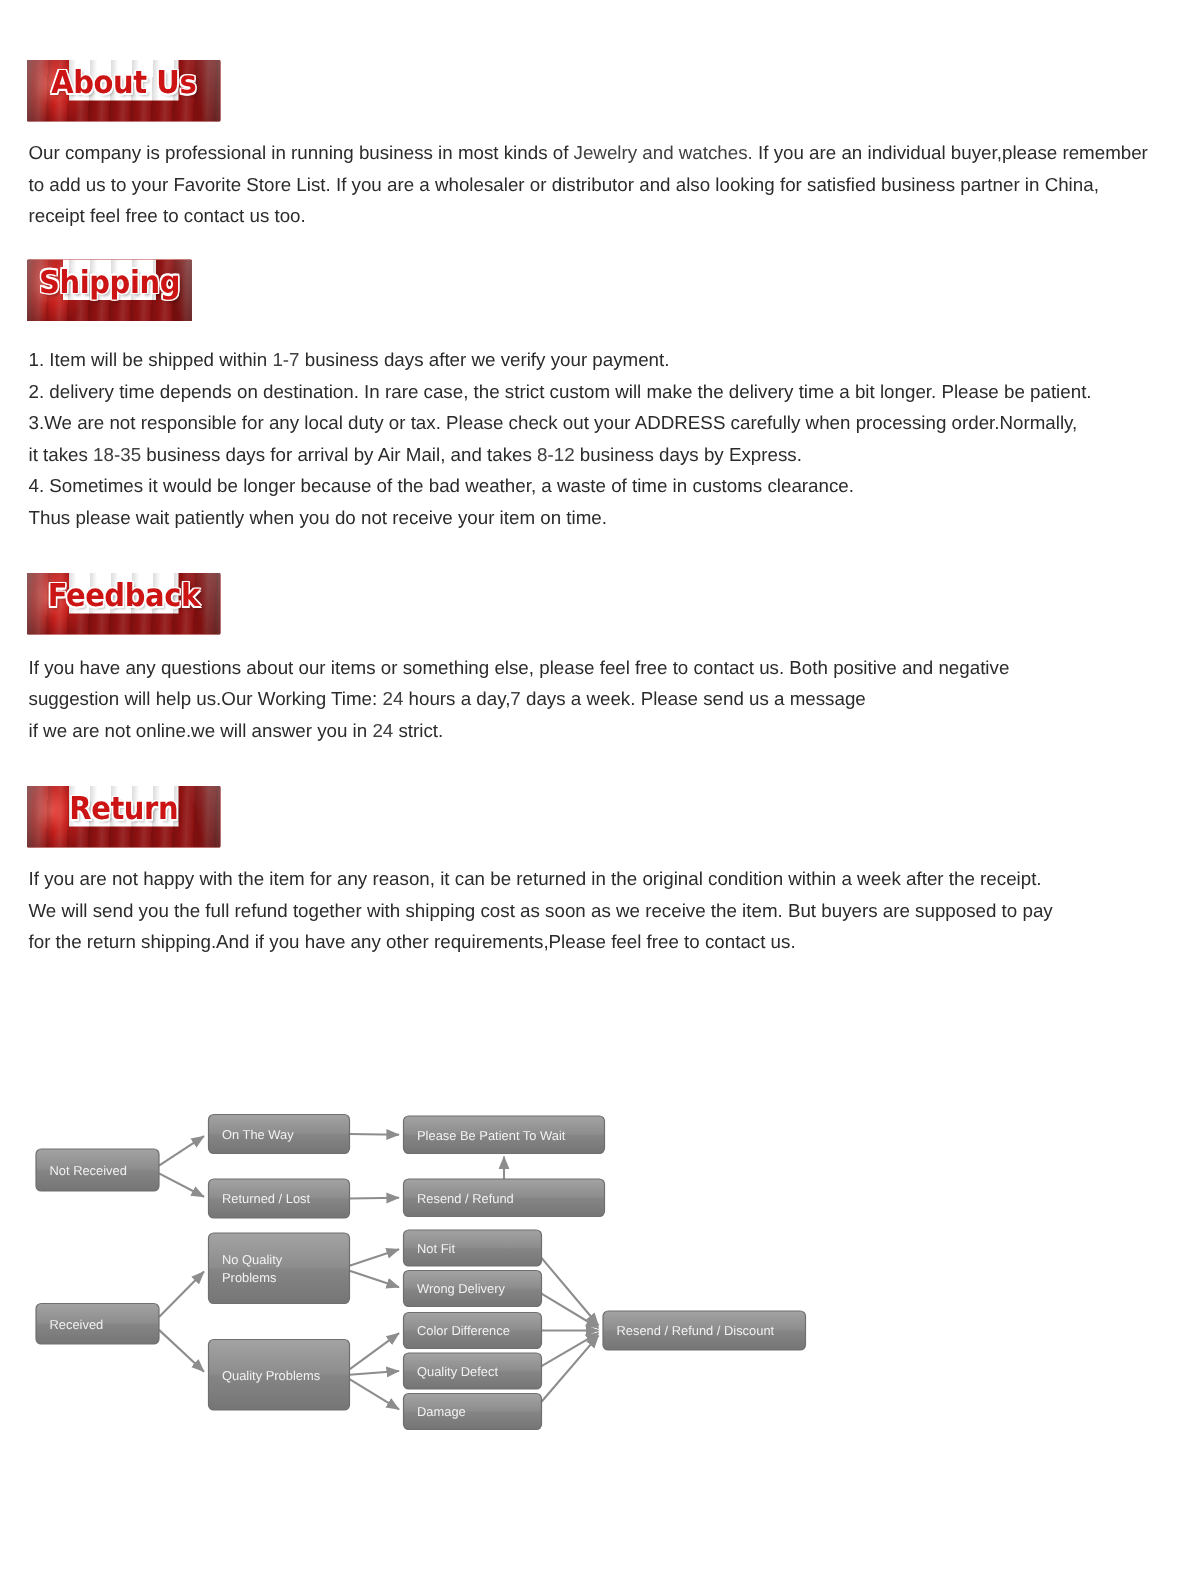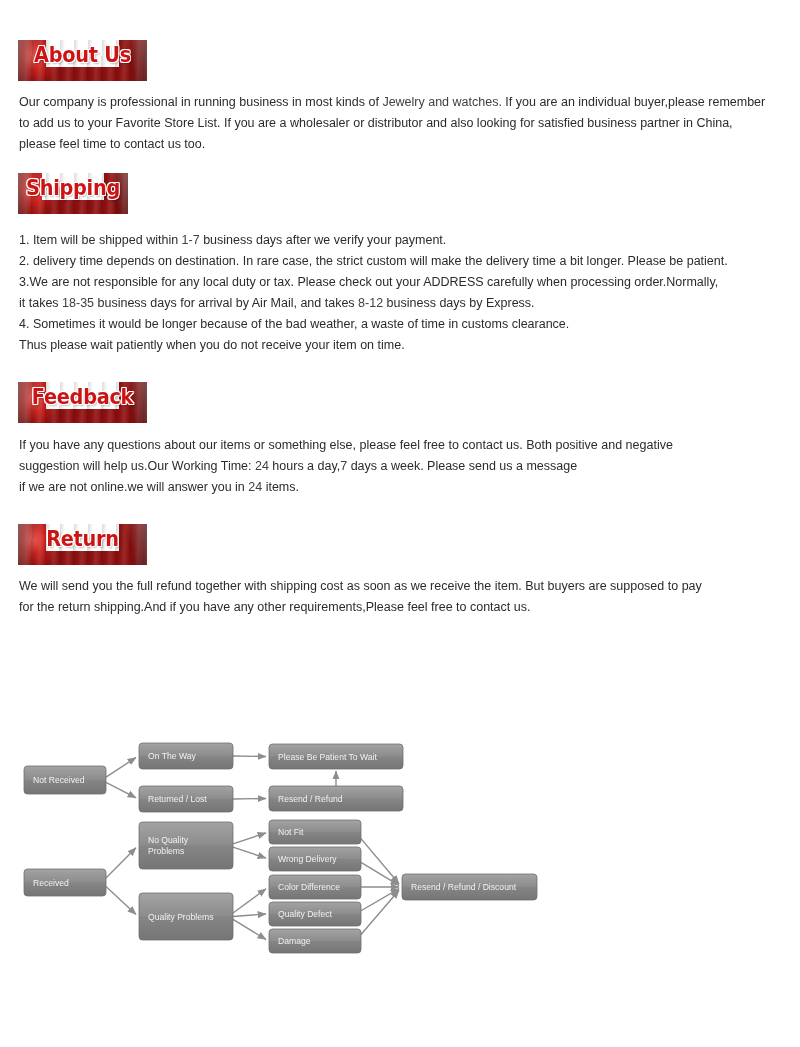--- a/index.html
+++ b/index.html
@@ -128,21 +128,21 @@
 
   <div class="banner banner-about">
     <div class="banner-bg"></div>
     <div class="banner-center"></div>
     <div class="banner-folds"></div>
     <div class="banner-label">About Us</div>
   </div>
   <div class="body-text block-about">
       <div class="ln"><span>Our company is professional in running business in most kinds of </span><span class="hl">Jewelry and watches.</span><span> If you are an individual buyer,please remember</span></div>
       <div class="ln"><span>to add us to your Favorite Store List. If you are a  wholesaler or distributor and also looking for satisfied business partner in China,</span></div>
-      <div class="ln"><span>please feel time to contact us too.</span></div>
+      <div class="ln"><span>receipt feel free to contact us too.</span></div>
     </div>
 
   <div class="banner wide banner-ship">
     <div class="banner-bg"></div>
     <div class="banner-center"></div>
     <div class="banner-folds"></div>
     <div class="banner-label">Shipping</div>
   </div>
   <div class="body-text block-ship">
       <div class="ln"><span>1. Item will be shipped within </span><span class="hl">1-7</span><span> business days after we verify your payment.</span></div>
@@ -155,30 +155,31 @@
 
   <div class="banner banner-feed">
     <div class="banner-bg"></div>
     <div class="banner-center"></div>
     <div class="banner-folds"></div>
     <div class="banner-label">Feedback</div>
   </div>
   <div class="body-text block-feed">
       <div class="ln"><span>If you have any questions about our items or something else, please feel free to contact us. Both positive and negative</span></div>
       <div class="ln"><span>suggestion will help us.Our Working Time: </span><span class="hl">24</span><span> hours a day,</span><span class="hl">7</span><span> days a week. Please send us a message</span></div>
-      <div class="ln"><span>if we are not online.we will answer you in </span><span class="hl">24</span><span> items.</span></div>
+      <div class="ln"><span>if we are not online.we will answer you in </span><span class="hl">24</span><span> strict.</span></div>
     </div>
 
   <div class="banner banner-return">
     <div class="banner-bg"></div>
     <div class="banner-center"></div>
     <div class="banner-folds"></div>
     <div class="banner-label">Return</div>
   </div>
   <div class="body-text block-return">
+      <div class="ln"><span>If you are not happy with the item for any reason, it can be returned in the original condition within a week after the receipt.</span></div>
       <div class="ln"><span>We will send you the full refund together with shipping cost as soon as we receive the item. But buyers are supposed to pay</span></div>
       <div class="ln"><span>for the return shipping.And if you have any other requirements,Please feel free to contact us.</span></div>
     </div>
 
   <div class="flow">
     <svg id="flow-svg" width="800" height="250" viewBox="0 722 800 250">
       <defs>
         <linearGradient id="nodeGrad" x1="0" y1="0" x2="0" y2="1">
           <stop offset="0%" stop-color="#a3a3a3"></stop>
           <stop offset="48%" stop-color="#8d8d8d"></stop>

